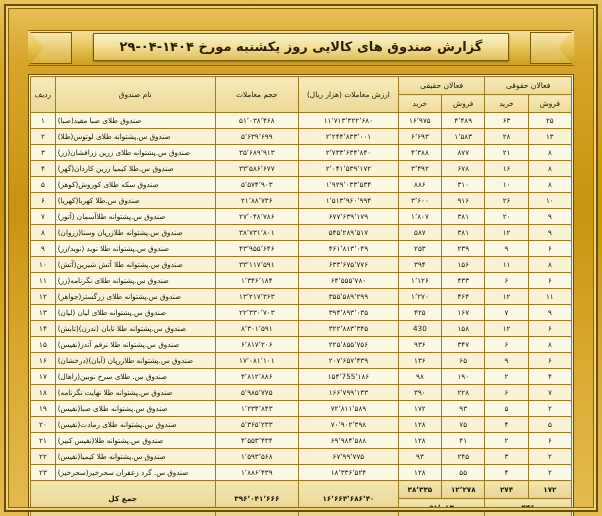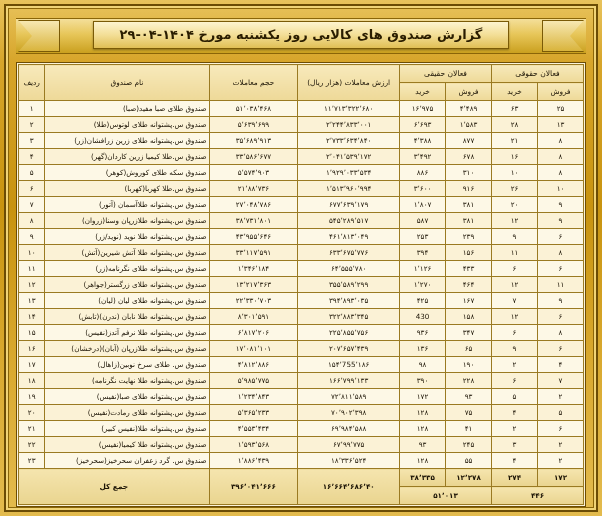--- a/index.html
+++ b/index.html
@@ -7,21 +7,21 @@
     width:602px;height:516px;overflow:hidden;
     background:#d9a31a;
     font-family:"DejaVu Sans", sans-serif;
     direction:rtl;
   }
   .page{
     width:602px;height:516px;
     box-sizing:border-box;
     background:
       linear-gradient(180deg,#e8c35c 0%,#d7a52a 12%,#c8930f 40%,#d9a92f 70%,#e3bb4e 100%);
-    padding:6px;
+    padding:18px;
     position:relative;
   }
   .frame{
     position:absolute;inset:4px;
     border:2px solid #6b4c05;
     box-shadow:inset 0 0 0 2px #f0d376, inset 0 0 0 3px #8a6508;
     pointer-events:none;
   }
   .title-wrap{
     position:relative;
@@ -77,21 +77,21 @@
     height:13px;
   }
   thead th{
     background:linear-gradient(180deg,#f7e9bb,#eed998);
     font-weight:normal;
     font-size:7.4px;
     height:15px;
   }
   thead .grp{font-size:7.6px;}
   td.name{
-    text-align:right;
+    text-align:left;
     font-size:7.2px;
   }
   td.num{font-size:7.2px;}
   tbody tr:nth-child(even){background:#fbf2d6;}
   tfoot td{
     background:linear-gradient(180deg,#f5e5ae,#e9d48f);
     font-weight:bold;
     font-size:7.4px;
     height:15px;
   }

